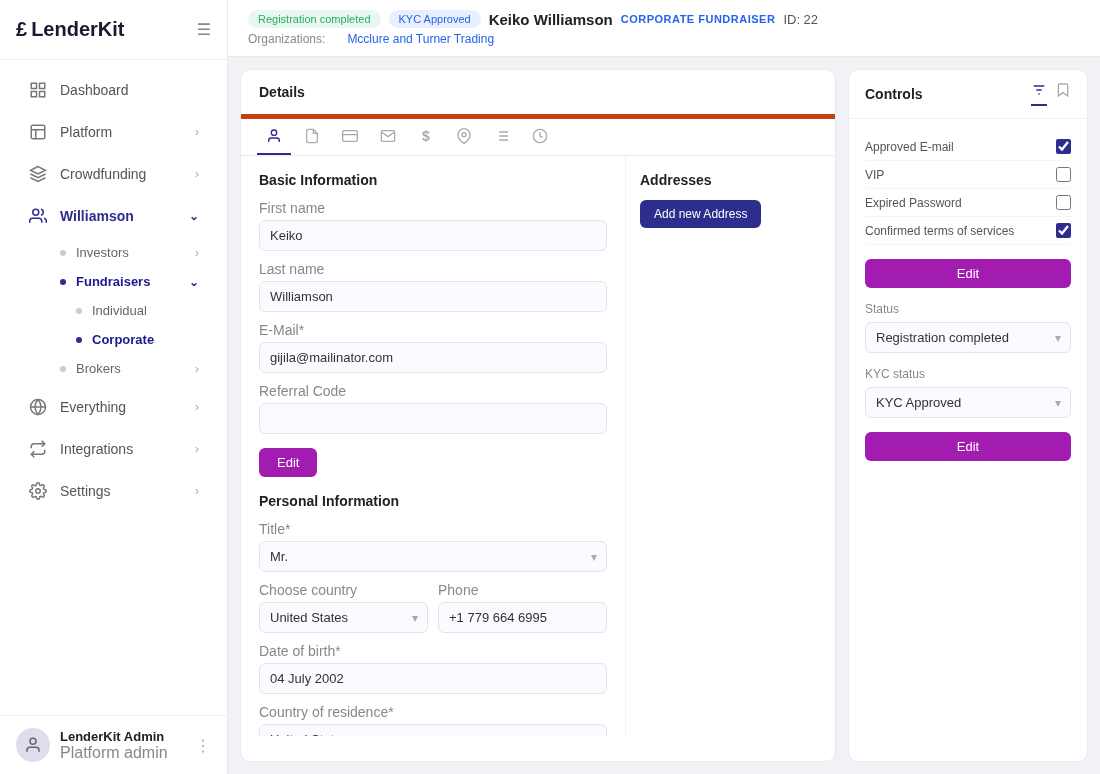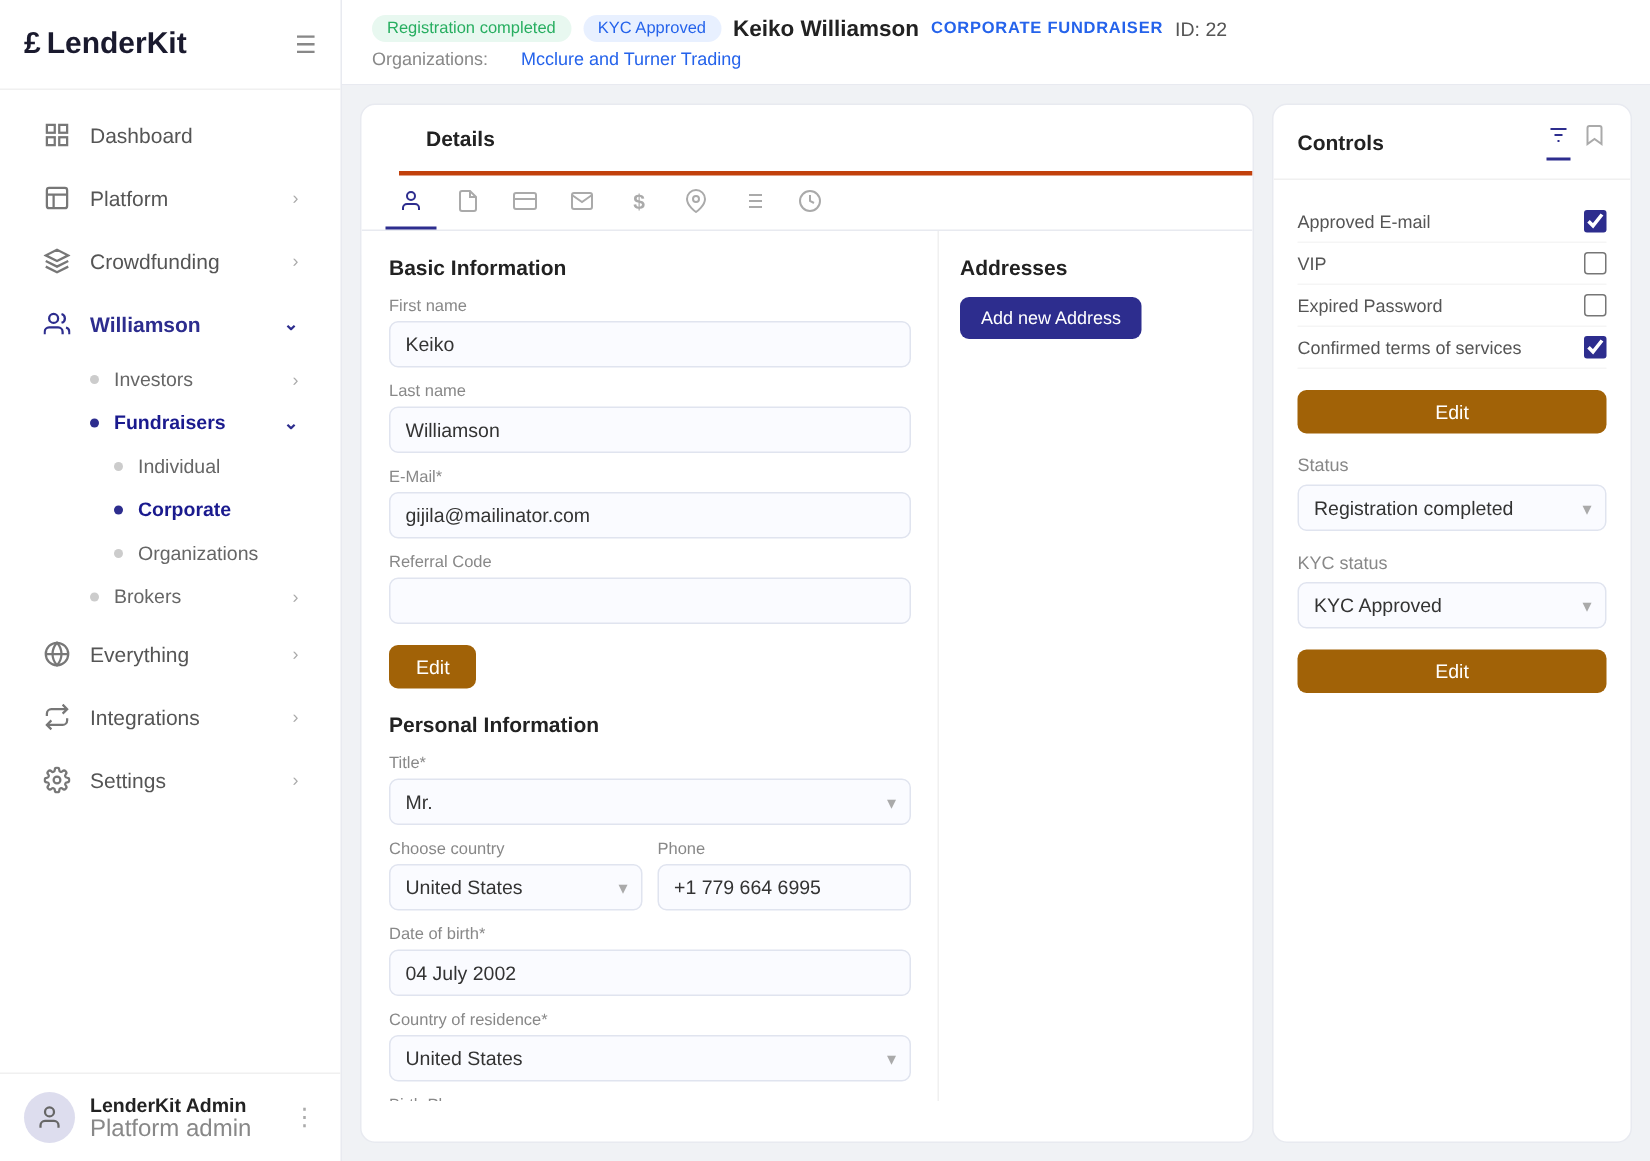--- a/index.html
+++ b/index.html
@@ -45,37 +45,37 @@
     .topbar-id { font-size: 13px; color: #555; }
     .topbar-row { display: flex; align-items: center; gap: 8px; }
     .topbar-sub { font-size: 12px; color: #888; }
     .topbar-link { color: #2563eb; text-decoration: none; cursor: pointer; font-size: 12px; }
 
     
     .content { flex: 1; display: flex; overflow: hidden; padding: 12px; gap: 12px; }
 
     
     .details-panel { background: #fff; border-radius: 10px; flex: 1; overflow-y: auto; border: 1px solid #e8eaf0; }
-    .panel-header { padding: 14px 18px; border-bottom: 3px solid #c2410c; font-weight: 600; font-size: 14px; color: #222; margin-left: 25px; }
+    .panel-header { padding: 14px 18px; border-bottom: 5px solid #c2410c; font-weight: 600; font-size: 14px; color: #222; }
 
     .tabs-row { display: flex; align-items: center; padding: 0 16px; border-bottom: 1px solid #e8eaf0; gap: 4px; }
     .tab-icon { width: 34px; height: 36px; display: flex; align-items: center; justify-content: center; cursor: pointer; color: #aaa; border-bottom: 2px solid transparent; font-size: 14px; }
     .tab-icon.active { color: #2d2d8e; border-bottom: 2px solid #2d2d8e; }
     .section-title { font-size: 14px; font-weight: 600; color: #222; margin-bottom: 12px; }
-    .field-label { font-size: 11px; color: #888; margin-bottom: 4px; margin-top: 10px; }
+    .field-label { font-size: 14px; color: #888; margin-bottom: 4px; margin-top: 10px; }
     .field-input { width: 100%; padding: 7px 10px; border: 1px solid #e0e4ef; border-radius: 6px; font-size: 13px; color: #333; background: #fafbff; }
 
     .two-col { display: flex; gap: 10px; }
     .two-col > div { flex: 1; }
 
     .select-wrap { position: relative; }
     .select-wrap select { width: 100%; padding: 7px 10px; border: 1px solid #e0e4ef; border-radius: 6px; font-size: 13px; color: #333; background: #fafbff; appearance: none; }
     .select-wrap::after { content: '▾'; position: absolute; right: 10px; top: 50%; transform: translateY(-50%); color: #aaa; pointer-events: none; font-size: 12px; }
 
-    .btn-edit { background: #a16207; color: #fff; border: none; border-radius: 6px; padding: 7px 18px; font-size: 13px; cursor: pointer; margin-top: 14px; }
+    .btn-edit { background: #a21caf; color: #fff; border: none; border-radius: 6px; padding: 7px 18px; font-size: 13px; cursor: pointer; margin-top: 14px; }
     .addr-title { font-size: 14px; font-weight: 600; color: #222; margin-bottom: 12px; }
     .btn-add-addr { background: #2d2d8e; color: #fff; border: none; border-radius: 6px; padding: 7px 14px; font-size: 12px; cursor: pointer; }
 
     
     .controls-panel { background: #fff; border-radius: 10px; width: 240px; flex-shrink: 0; border: 1px solid #e8eaf0; overflow-y: auto; }
     .controls-header { padding: 12px 16px; border-bottom: 1px solid #f0f0f0; display: flex; align-items: center; justify-content: space-between; }
     .controls-title { font-size: 14px; font-weight: 600; color: #222; }
     .controls-icons { display: flex; gap: 8px; color: #aaa; font-size: 16px; }
     .controls-icon { cursor: pointer; }
     .controls-icon.active { color: #2d2d8e; border-bottom: 2px solid #2d2d8e; padding-bottom: 2px; }
@@ -173,24 +173,20 @@
       </div>
 
       <div style="margin-left: 16px;">
         <div class="sub-nav-item">
           <div class="bullet"></div>
           <span>Individual</span>
         </div>
         <div class="sub-nav-item active">
           <div class="bullet" style="background:#2d2d8e;"></div>
           <span>Corporate</span>
-        </div>
-        <div class="sub-nav-item">
-          <div class="bullet"></div>
-          <span>Organizations</span>
         </div>
       </div>
 
       <div class="sub-nav-item">
         <div class="bullet"></div>
         <span>Brokers</span>
         <span style="flex:1"></span>
         <span style="font-size:12px;color:#aaa;">›</span>
       </div>
     </div>

